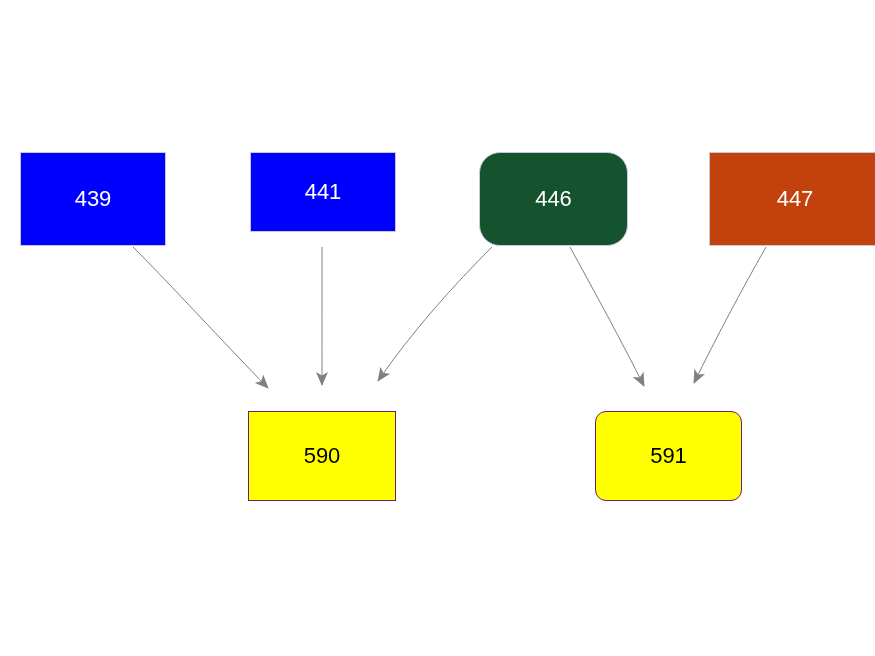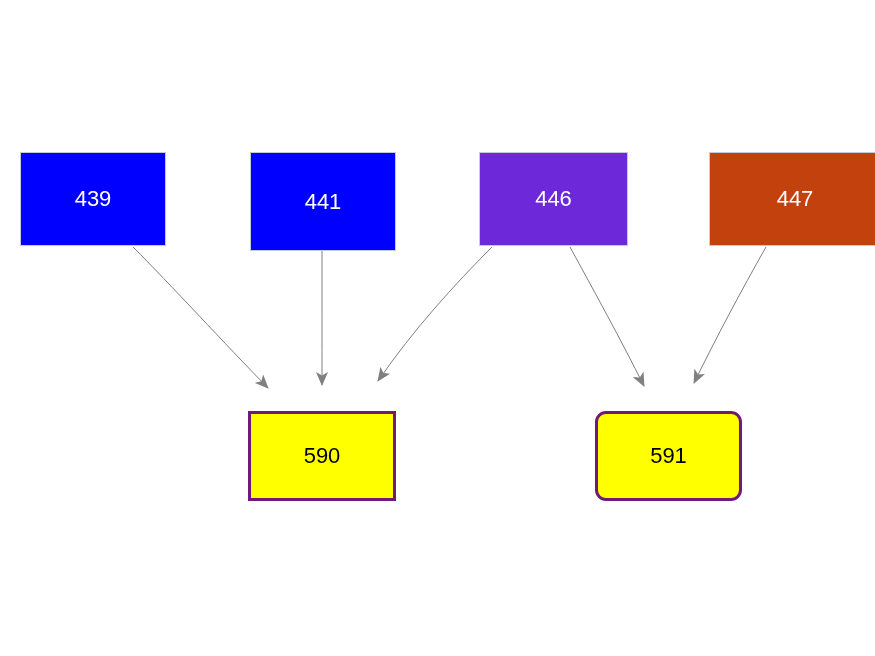--- a/index.html
+++ b/index.html
@@ -44,21 +44,21 @@
   }
   .node-source {
     background: #0000ff;
     border: 1px solid #c8c8dc;
   }
   .node-source .node-label {
     color: #ffffff;
   }
   .node-target {
     background: #ffff00;
-    border: 3px solid #701a75;
+    border: 1px solid #701a75;
   }
   .node-target .node-label {
     color: #000000;
   }
 </style>
 </head>
 <body>
 
 <div id="graph-canvas">
 
@@ -74,24 +74,24 @@
         <path d="M 492,247 C 455,284 413,330 378,381" fill="none" stroke="#808080" stroke-width="1" marker-end="url(#arrowhead)"></path>
         <path d="M 570,247 C 594,291 621,340 644,386" fill="none" stroke="#808080" stroke-width="1" marker-end="url(#arrowhead)"></path>
         <path d="M 766,247 C 741,291 716,338 694,383" fill="none" stroke="#808080" stroke-width="1" marker-end="url(#arrowhead)"></path>
       </g>
   </svg>
 
   <div id="nodes-layer">
       <div class="node node-source" style="left: 20px; top: 152px; width: 146px; height: 94px; background: rgb(0, 0, 255);">
         <span class="node-label" style="color: rgb(255, 255, 255);">439</span>
       </div>
-      <div class="node node-source" style="left: 250px; top: 152px; width: 146px; height: 99px; background: rgb(0, 0, 255);">
+      <div class="node node-source" style="left: 250px; top: 152px; width: 146px; height: 80px; background: rgb(0, 0, 255);">
         <span class="node-label" style="color: rgb(255, 255, 255);">441</span>
       </div>
-      <div class="node node-source" style="left: 479px; top: 152px; width: 149px; height: 94px; background: #6d28d9;">
+      <div class="node node-source" style="left: 479px; top: 152px; width: 149px; height: 94px; background: #14532d; border-radius: 21px;">
         <span class="node-label" style="color: rgb(255, 255, 255);">446</span>
       </div>
       <div class="node node-source" style="left: 709px; top: 152px; width: 172px; height: 94px; background: #c2410c;">
         <span class="node-label" style="color: rgb(255, 255, 255);">447</span>
       </div>
       <div class="node node-target" style="left: 248px; top: 411px; width: 148px; height: 90px; background: rgb(255, 255, 0);">
         <span class="node-label" style="color: rgb(0, 0, 0);">590</span>
       </div>
       <div class="node node-target" style="left: 595px; top: 411px; width: 147px; height: 90px; background: rgb(255, 255, 0); border-radius: 11px;">
         <span class="node-label" style="color: rgb(0, 0, 0);">591</span>

